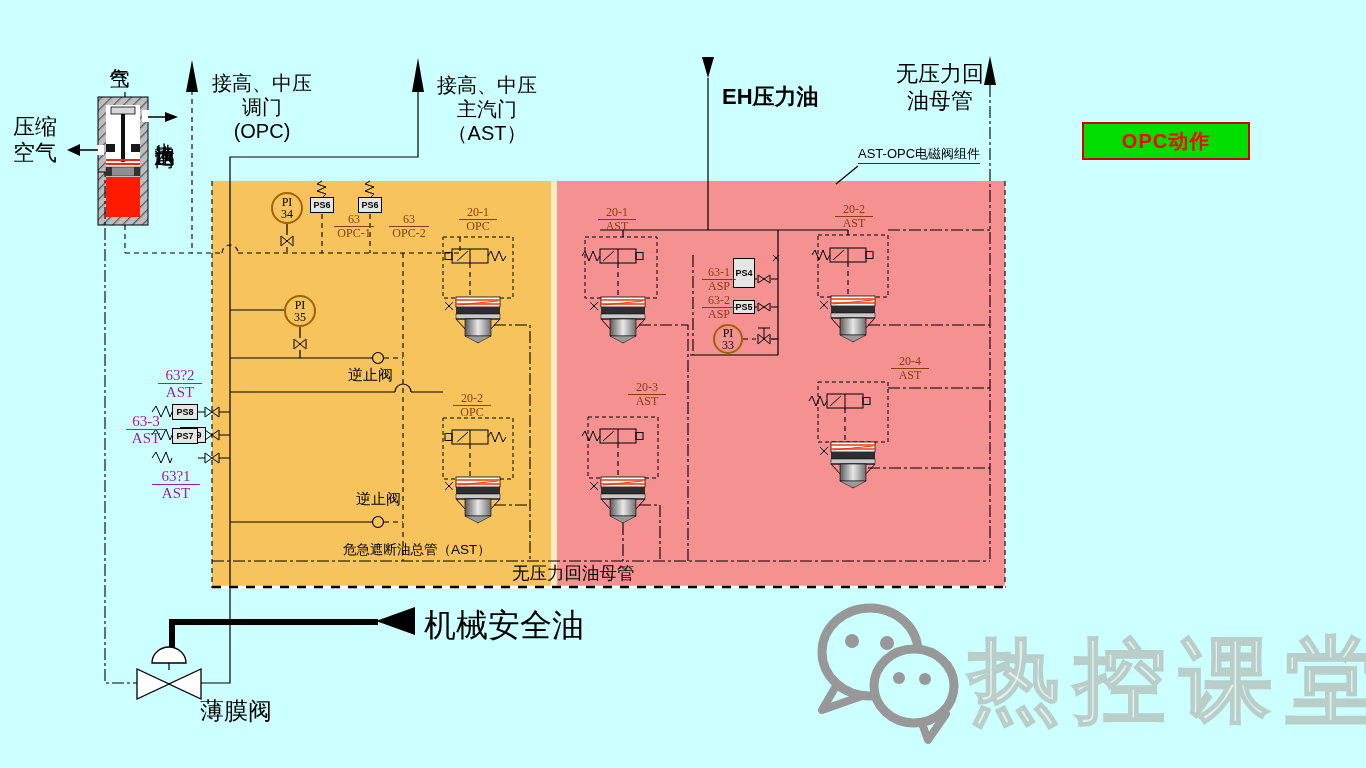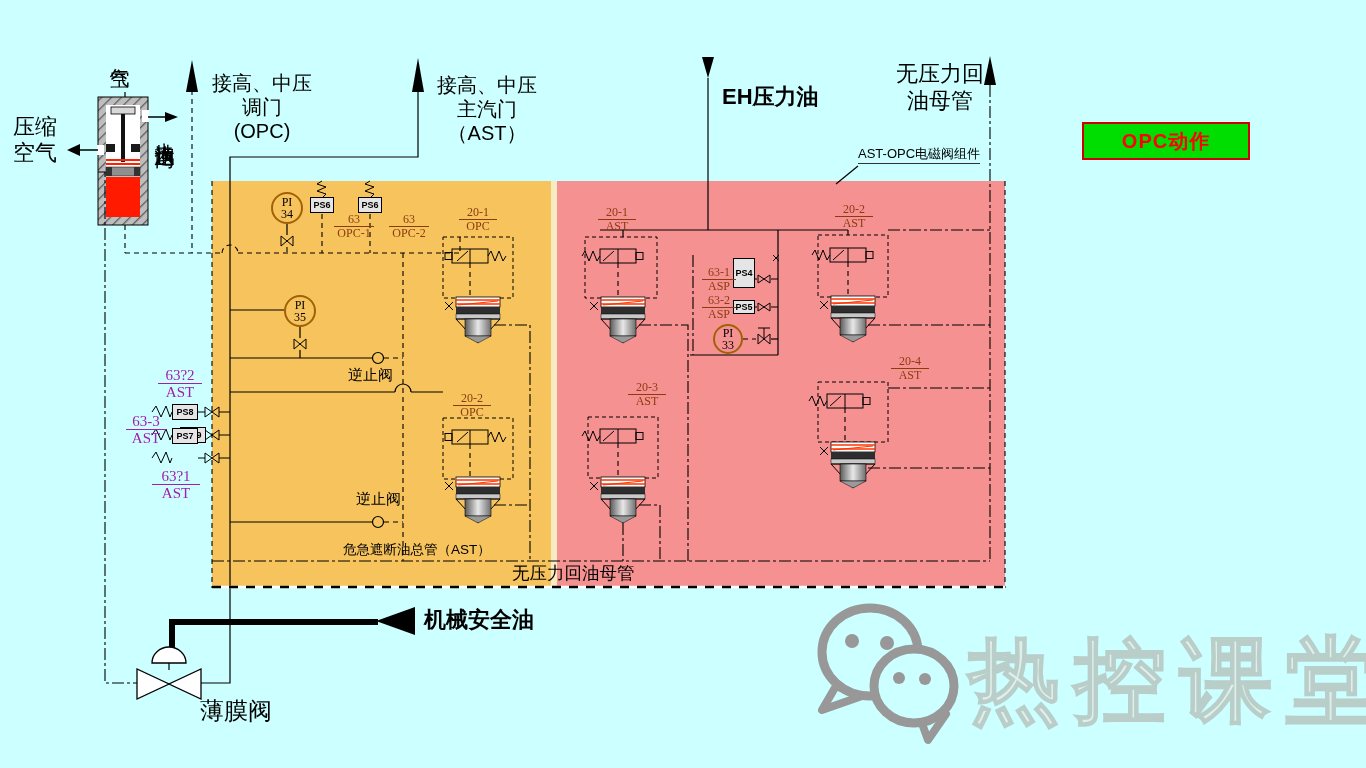--- a/index.html
+++ b/index.html
@@ -386,18 +386,18 @@
   <div class="tag" style="left:702px;top:266px;width:34px;"><span class="tag-t">63-1</span><span>ASP</span></div>
   <div class="tag" style="left:702px;top:294px;width:34px;"><span class="tag-t">63-2</span><span>ASP</span></div>
   <div class="tag dark" style="left:158px;top:367px;width:44px;"><span class="tag-t">63?2</span><span>AST</span></div>
   <div class="tag dark" style="left:126px;top:413px;width:40px;"><span class="tag-t">63-3</span><span>AST</span></div>
   <div class="tag dark" style="left:152px;top:468px;width:48px;"><span class="tag-t">63?1</span><span>AST</span></div>
 
   <div class="lbl" style="left:348px;top:366px;font-size:15px;">逆止阀</div>
   <div class="lbl" style="left:356px;top:490px;font-size:15px;">逆止阀</div>
   <div class="lbl" style="left:343px;top:542px;font-size:13.5px;">危急遮断油总管（AST）</div>
   <div class="lbl" style="left:512px;top:563px;font-size:17.5px;">无压力回油母管</div>
-  <div class="lbl" style="left:424px;top:607px;font-size:22px;font-weight:bold;">机械安全油</div>
+  <div class="lbl" style="left:424px;top:607px;font-size:32px;">机械安全油</div>
   <div class="lbl" style="left:200px;top:697px;font-size:24px;">薄膜阀</div>
 
   <div class="btn">OPC动作</div>
 
 </div>
 
 </body></html>

